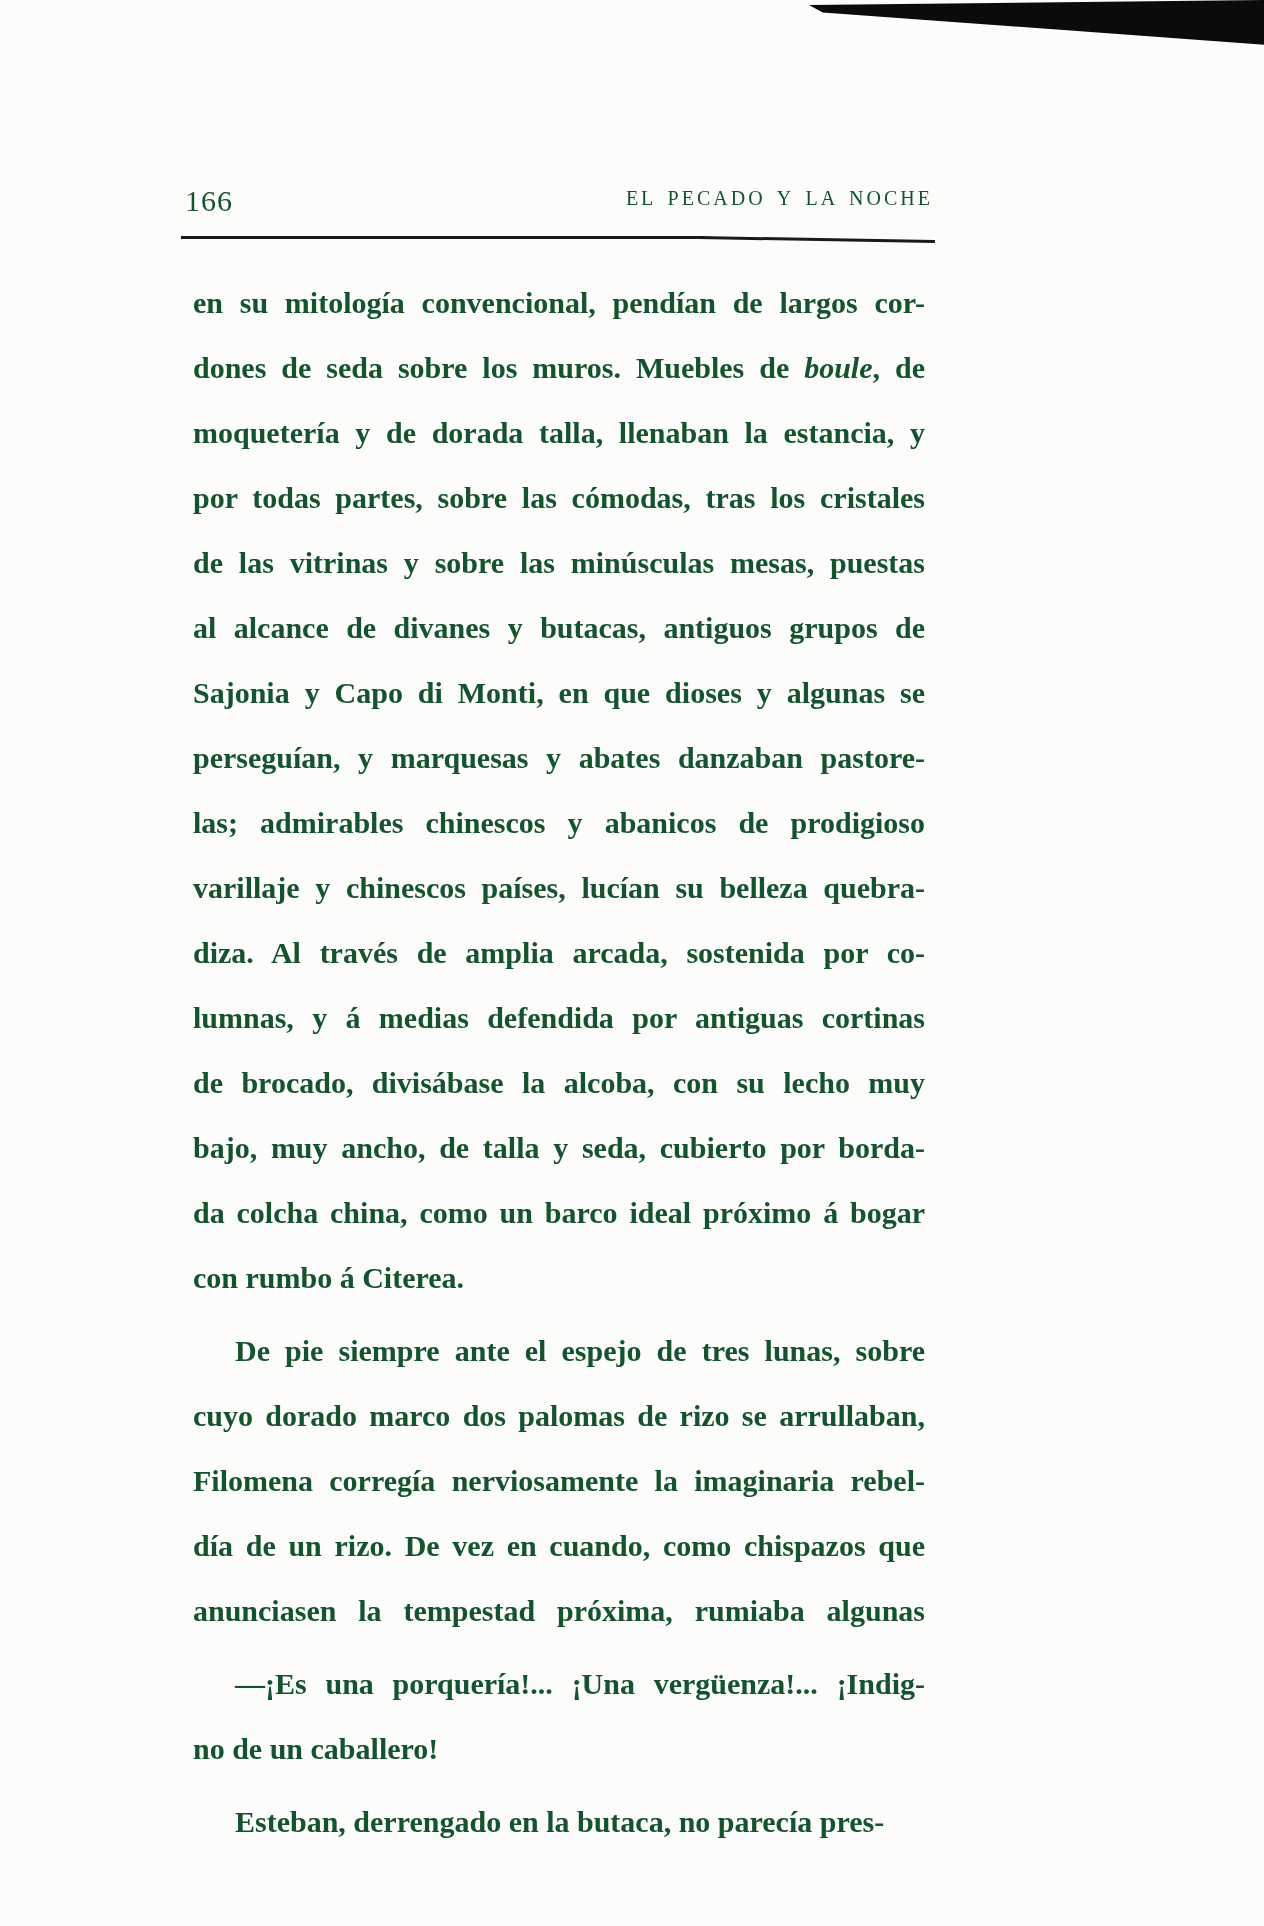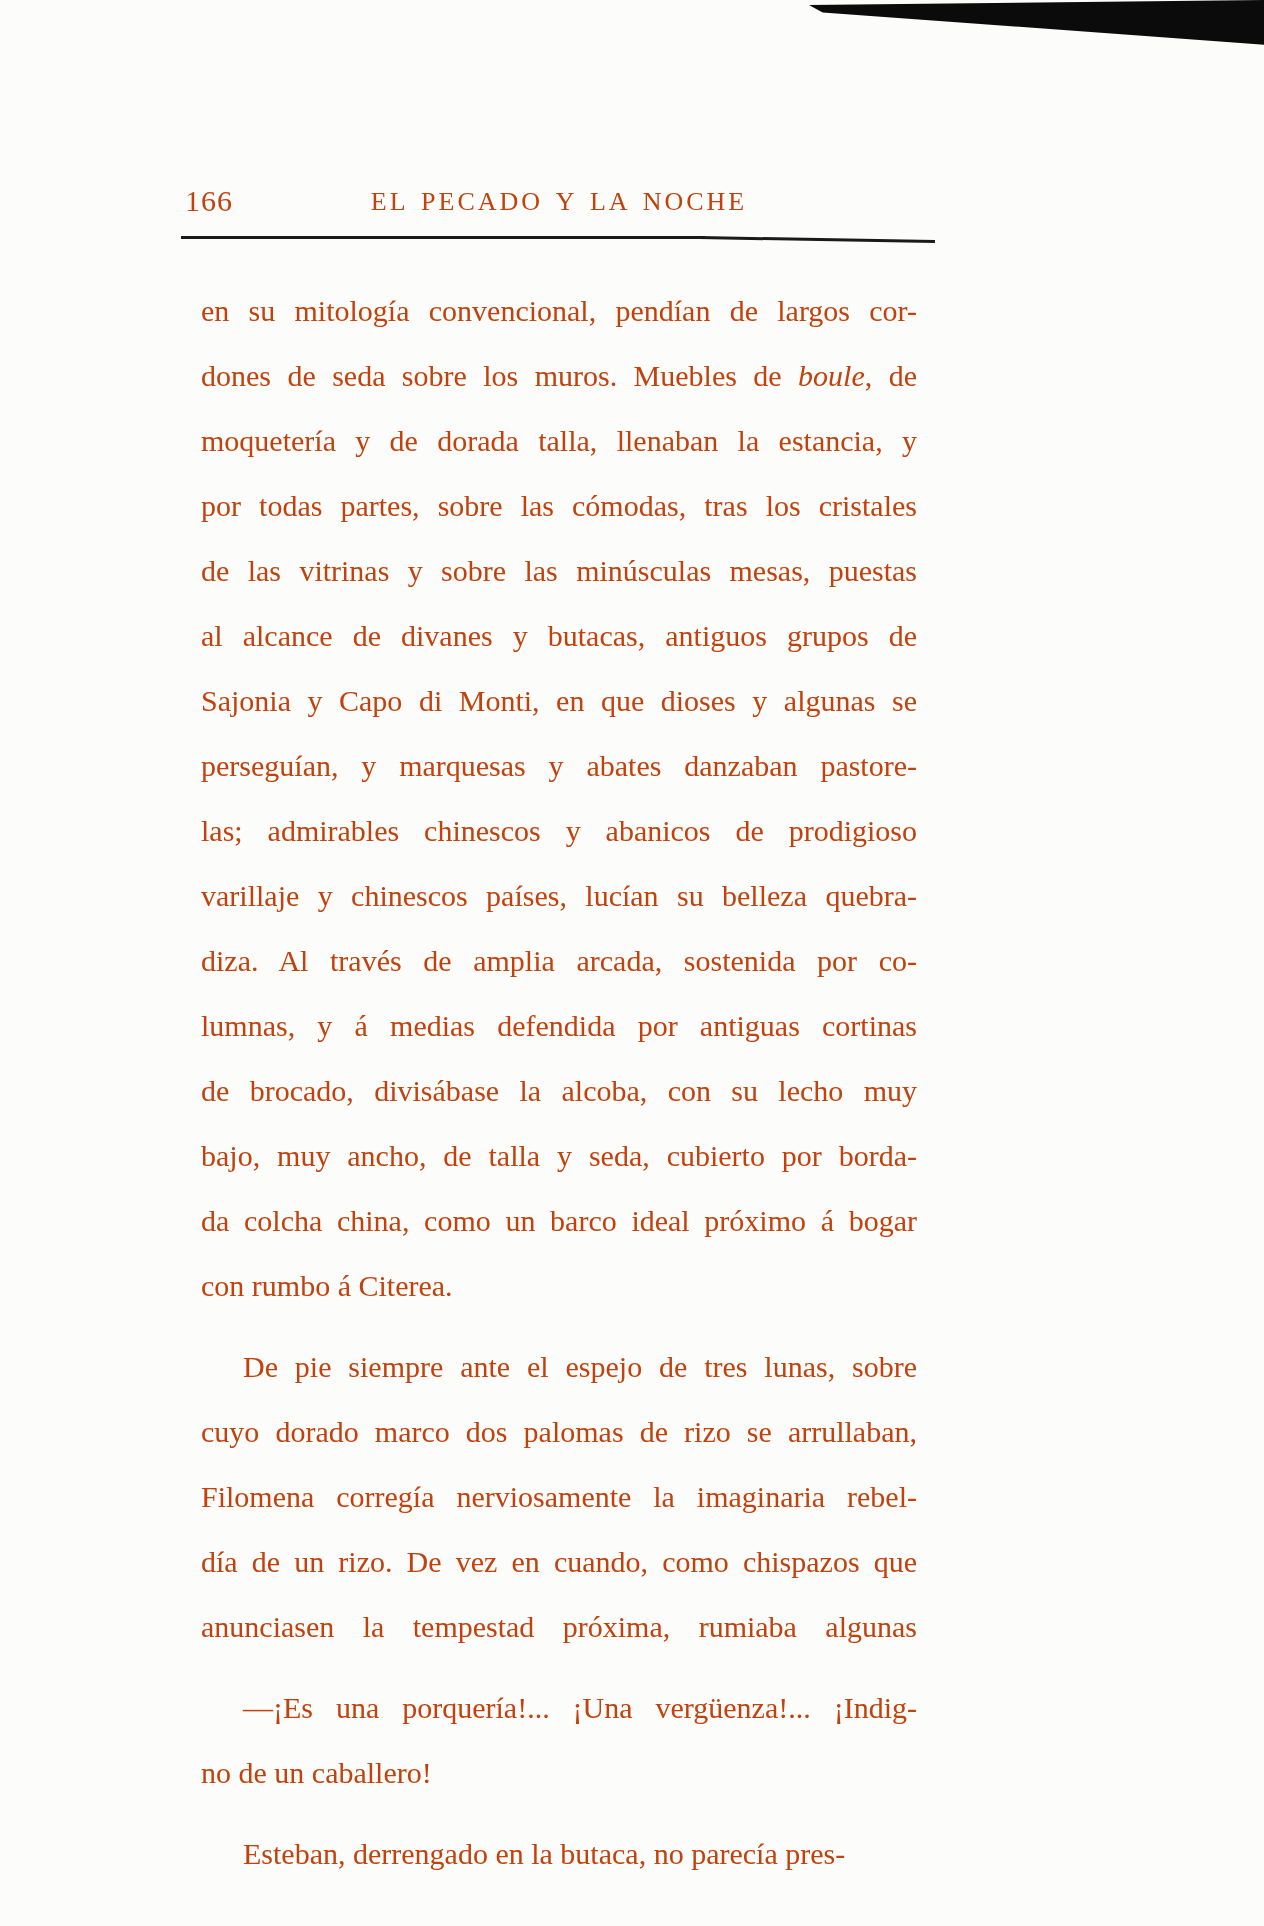--- a/index.html
+++ b/index.html
@@ -6,21 +6,21 @@
   html, body { width: 1264px; height: 1926px; }
   body { background: #ffffff; }
 
   .page {
     position: relative;
     width: 1264px;
     height: 1926px;
     background: #fcfcfa;
     overflow: hidden;
     font-family: "Liberation Serif", serif;
-    color: #c2410c;
+    color: #14532d;
   }
 
   
   .corner-artifact {
     position: absolute;
     top: 0; right: 0;
     width: 455px; height: 62px;
     background: #0b0b0b;
     clip-path: polygon(0% 8%, 100% 0%, 100% 72%, 3% 20%);
   }
@@ -31,40 +31,40 @@
     width: 748px; height: 42px;
   }
   .page-num {
     position: absolute;
     left: 0; top: 0;
     font-size: 30px;
     letter-spacing: 1px;
   }
   .running-title {
     display: block;
-    text-align: center;
-    font-size: 26px;
+    text-align: right;
+    font-size: 20px;
     letter-spacing: 3px;
     padding-top: 3px;
     word-spacing: 4px;
   }
 
   .rule { position: absolute; top: 233px; left: 181px; width: 754px; height: 10px; }
   .rule-left  { position: absolute; left: 0;   top: 3px; width: 524px; height: 3px; background: #1a1a1a; }
   .rule-right { position: absolute; left: 518px; top: 3px; width: 236px; height: 3px; background: #1a1a1a;
                 transform: rotate(1deg); transform-origin: left center; }
 
   .body-text {
     position: absolute;
     top: 262px; left: 185px;
     width: 748px;
     font-size: 30px;
     line-height: 65px;
   }
-  .para { margin: 16px; }
+  .para { margin: 8px; font-weight: bold; }
   .line { text-align: justify; text-align-last: justify; }
   .line.last { text-align-last: left; }
   .line.indent { text-indent: 42px; }
   .it { font-style: italic; }
 </style>
 </head>
 <body>
 
 <div class="page">
 

